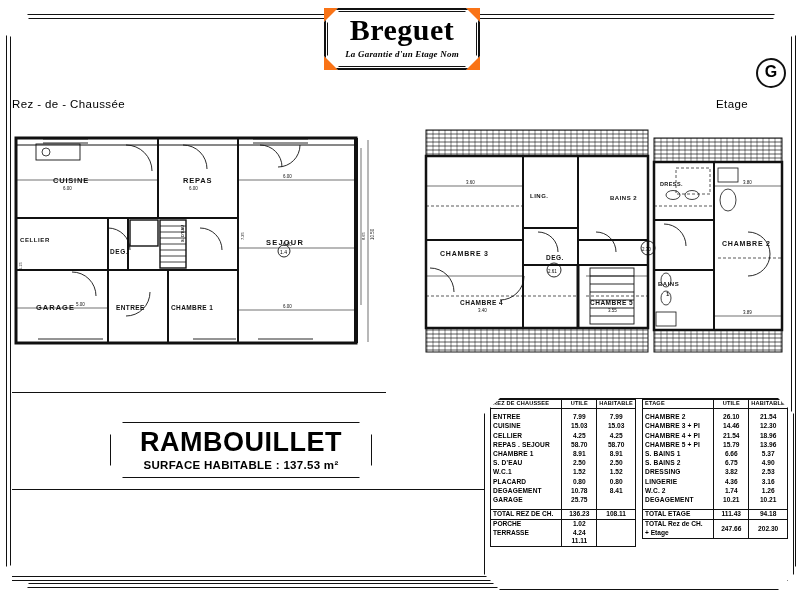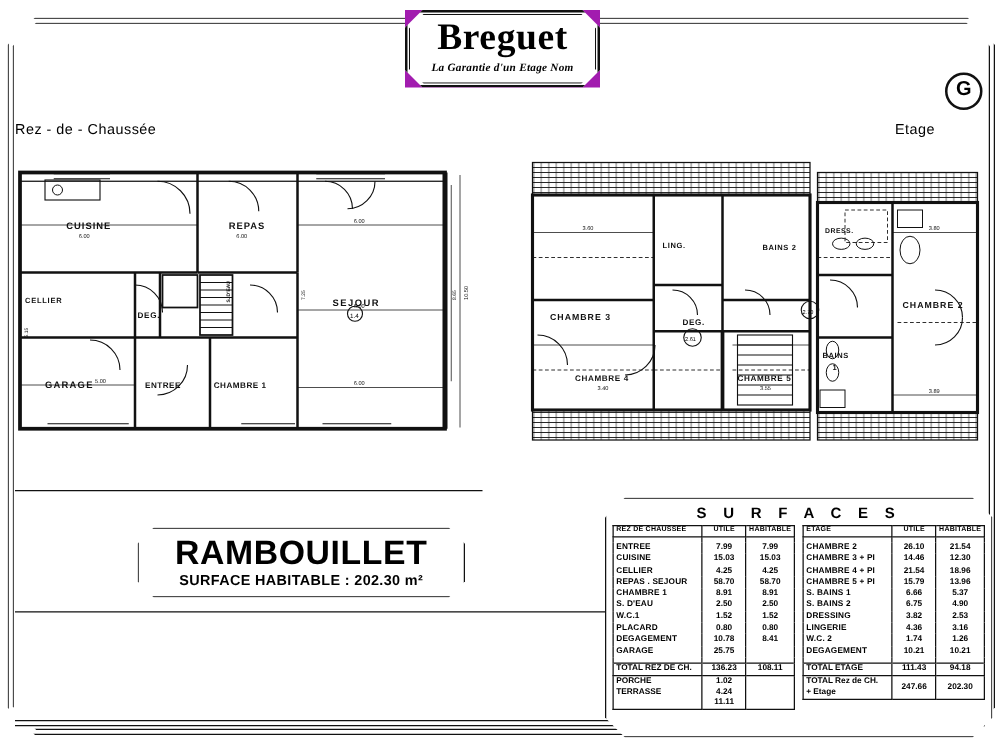--- a/index.html
+++ b/index.html
@@ -11,21 +11,21 @@
       border:1.5px solid #111;
       clip-path:polygon(22px 0,calc(100% - 22px) 0,100% 22px,100% calc(100% - 22px),
                         calc(100% - 22px) 100%,22px 100%,0 calc(100% - 22px),0 22px);}
   .frame-inner{position:absolute;left:10px;top:18px;width:780px;height:564px;
       border:1px solid #111;
       clip-path:polygon(19px 0,calc(100% - 19px) 0,100% 19px,100% calc(100% - 19px),
                         calc(100% - 19px) 100%,19px 100%,0 calc(100% - 19px),0 19px);}
 
   
   .logo-wrap{position:absolute;left:324px;top:8px;width:156px;height:62px;
-      background:#a21caf;text-align:center;}
+      background:#f97316;text-align:center;}
   .logo-box{position:absolute;inset:0;border:2px solid #111;background:#fff;
       clip-path:polygon(14px 0,calc(100% - 14px) 0,100% 14px,100% calc(100% - 14px),
                         calc(100% - 14px) 100%,14px 100%,0 calc(100% - 14px),0 14px);}
   .logo-box2{position:absolute;left:3px;top:3px;right:3px;bottom:3px;border:1px solid #111;
       clip-path:polygon(12px 0,calc(100% - 12px) 0,100% 12px,100% calc(100% - 12px),
                         calc(100% - 12px) 100%,12px 100%,0 calc(100% - 12px),0 12px);}
   .logo-name{position:absolute;left:0;right:0;top:7px;font-family:"Liberation Serif",serif;
       font-size:30px;font-weight:700;letter-spacing:.5px;line-height:1;}
   .logo-tag{position:absolute;left:0;right:0;top:41px;font-family:"Liberation Serif",serif;
       font-size:9px;font-weight:700;font-style:italic;letter-spacing:.2px;}
@@ -301,25 +301,24 @@
 </div>
 
 <div class="hr" id="hr1"></div>
 <div class="hr" id="hr2"></div>
 <div class="hr" id="hr3"></div>
 <div class="hr" id="hr4"></div>
 
 <div class="title-wrap">
   <div class="title-box"></div>
   <div class="title-main">RAMBOUILLET</div>
-  <div class="title-sub">SURFACE  HABITABLE : 202.30 m²</div>
+  <div class="title-sub">SURFACE  HABITABLE : 137.53 m²</div>
 </div>
 
 <div class="surf">
-  <div class="surf-title">S U R F A C E S</div>
   <div class="surf-cols">
 
     <div class="surf-col">
       <table class="st">
         <thead>
           <tr>
             <th>REZ DE  CHAUSSEE</th>
             <th class="num">UTILE</th>
             <th class="num">HABITABLE</th>
           </tr>

